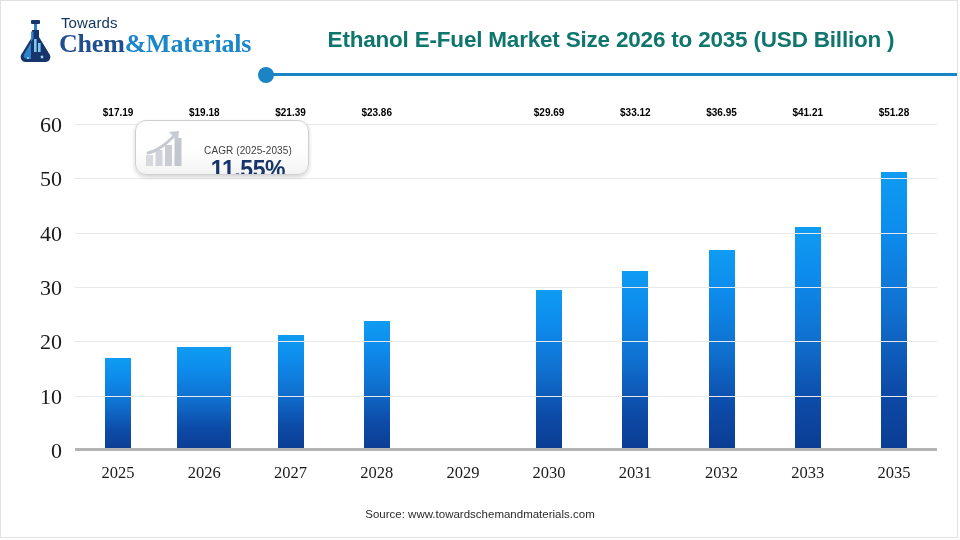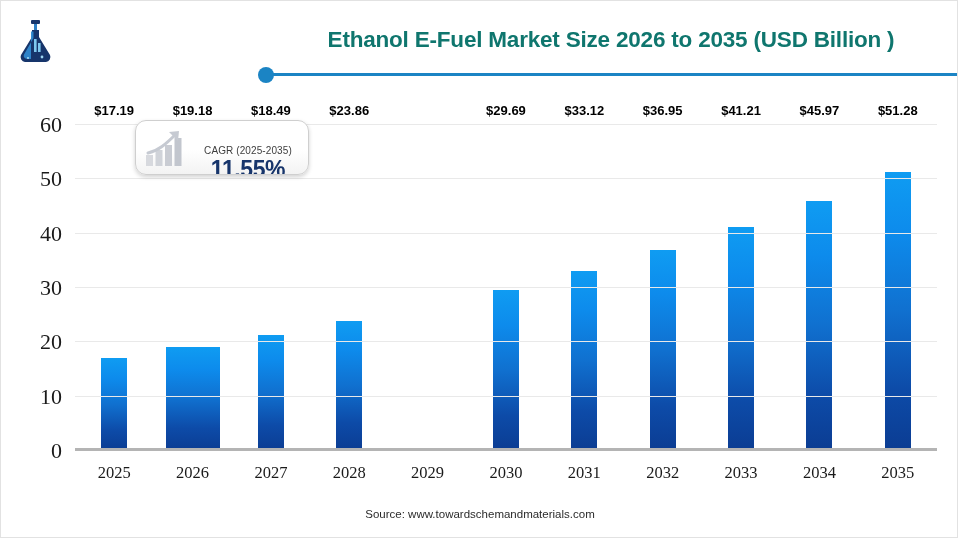--- a/index.html
+++ b/index.html
@@ -149,21 +149,21 @@
     width: 26px;
     background: linear-gradient(to bottom, #0f9cf2 0%, #0d8bec 22%, #1070cf 50%, #0d4ba8 78%, #0b3c92 100%);
   }
   .bar-label {
     position: absolute;
     bottom: 100%;
     left: 50%;
     transform: translateX(-50%);
     margin-bottom: 7px;
     font-family: "Liberation Sans", sans-serif;
-    font-size: 13px;
+    font-size: 10px;
     font-weight: bold;
     color: #000000;
     white-space: nowrap;
   }
   .xtick {
     position: absolute;
     top: 100%;
     margin-top: 12px;
     left: 50%;
     transform: translateX(-50%);
@@ -242,20 +242,24 @@
       <svg id="logo-mark" viewBox="0 0 40 44">
         <rect x="16" y="1" width="9" height="4" rx="1" fill="#17356b"></rect>
         <rect x="19" y="5" width="3" height="7" fill="#2f7fc4"></rect>
         <path d="M17 11 L17 18 L6 36 a5 5 0 0 0 4 7 L31 43 a5 5 0 0 0 4 -7 L24 18 L24 11 Z" fill="#17356b"></path>
         <path d="M18.5 12.5 L18.5 19 L9 35.5 a3 3 0 0 0 2.4 4.3 L16 40 L16 12.5 Z" fill="#2f88cf" opacity="0.95"></path>
         <rect x="19" y="20" width="2.6" height="13" fill="#7ec8ef"></rect>
         <rect x="23" y="24" width="2.6" height="9" fill="#7ec8ef"></rect>
         <circle cx="27" cy="38" r="1.4" fill="#9fd6f2"></circle>
         <circle cx="13" cy="39" r="1.1" fill="#9fd6f2"></circle>
       </svg>
+      <div id="logo-text">
+        <div id="logo-top">Towards</div>
+        <div id="logo-bottom"><span class="dark">Chem</span><span>&amp;</span><span>Materials</span></div>
+      </div>
     </div>
 
     <div id="chart-title">Ethanol E-Fuel Market Size 2026 to 2035  (USD Billion )</div>
     <div id="divider-line"></div>
     <div id="divider-dot"></div>
   </div>
 
   <div id="plot">
     <div id="grid">
 
@@ -267,21 +271,21 @@
             <div class="xtick">2025</div>
           </div>
           <div class="bar-slot">
             <div class="bar" style="height: 31.9667%; padding-left: 28px;">
               <div class="bar-label">$19.18</div>
             </div>
             <div class="xtick">2026</div>
           </div>
           <div class="bar-slot">
             <div class="bar" style="height: 35.65%;">
-              <div class="bar-label">$18.49</div>
+              <div class="bar-label">$21.39</div>
             </div>
             <div class="xtick">2027</div>
           </div>
           <div class="bar-slot">
             <div class="bar" style="height: 39.7667%;">
               <div class="bar-label">$23.86</div>
             </div>
             <div class="xtick">2028</div>
           </div>
           <div class="bar-slot">
@@ -303,26 +307,20 @@
             <div class="bar" style="height: 61.5833%;">
               <div class="bar-label">$36.95</div>
             </div>
             <div class="xtick">2032</div>
           </div>
           <div class="bar-slot">
             <div class="bar" style="height: 68.6833%;">
               <div class="bar-label">$41.21</div>
             </div>
             <div class="xtick">2033</div>
-          </div>
-          <div class="bar-slot">
-            <div class="bar" style="height: 76.6167%;">
-              <div class="bar-label">$45.97</div>
-            </div>
-            <div class="xtick">2034</div>
           </div>
           <div class="bar-slot">
             <div class="bar" style="height: 85.4667%;">
               <div class="bar-label">$51.28</div>
             </div>
             <div class="xtick">2035</div>
           </div>
         </div>
     <div class="gridline baseline" style="bottom: 0%;"></div>
         <div class="ytick" style="bottom: 0%; right: 100%; margin-right: 13px; position: absolute; transform: translateY(50%);">0</div>

